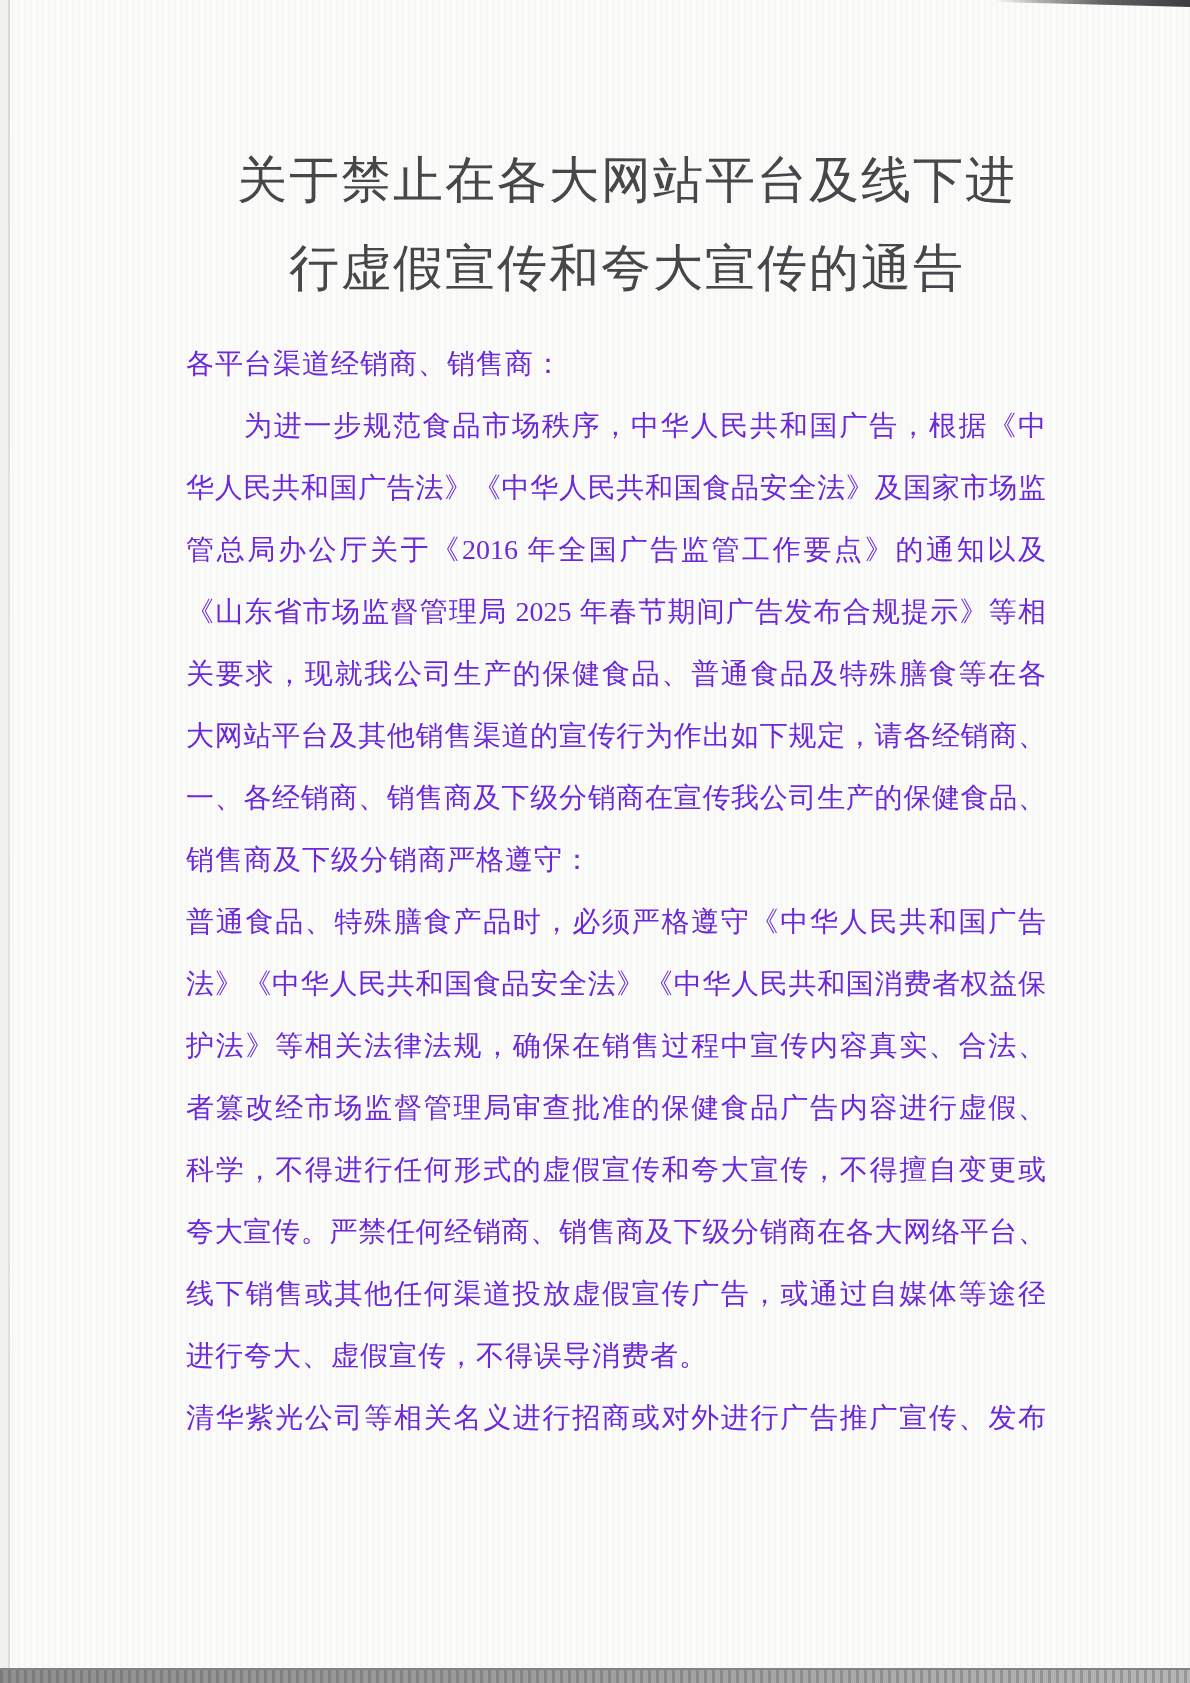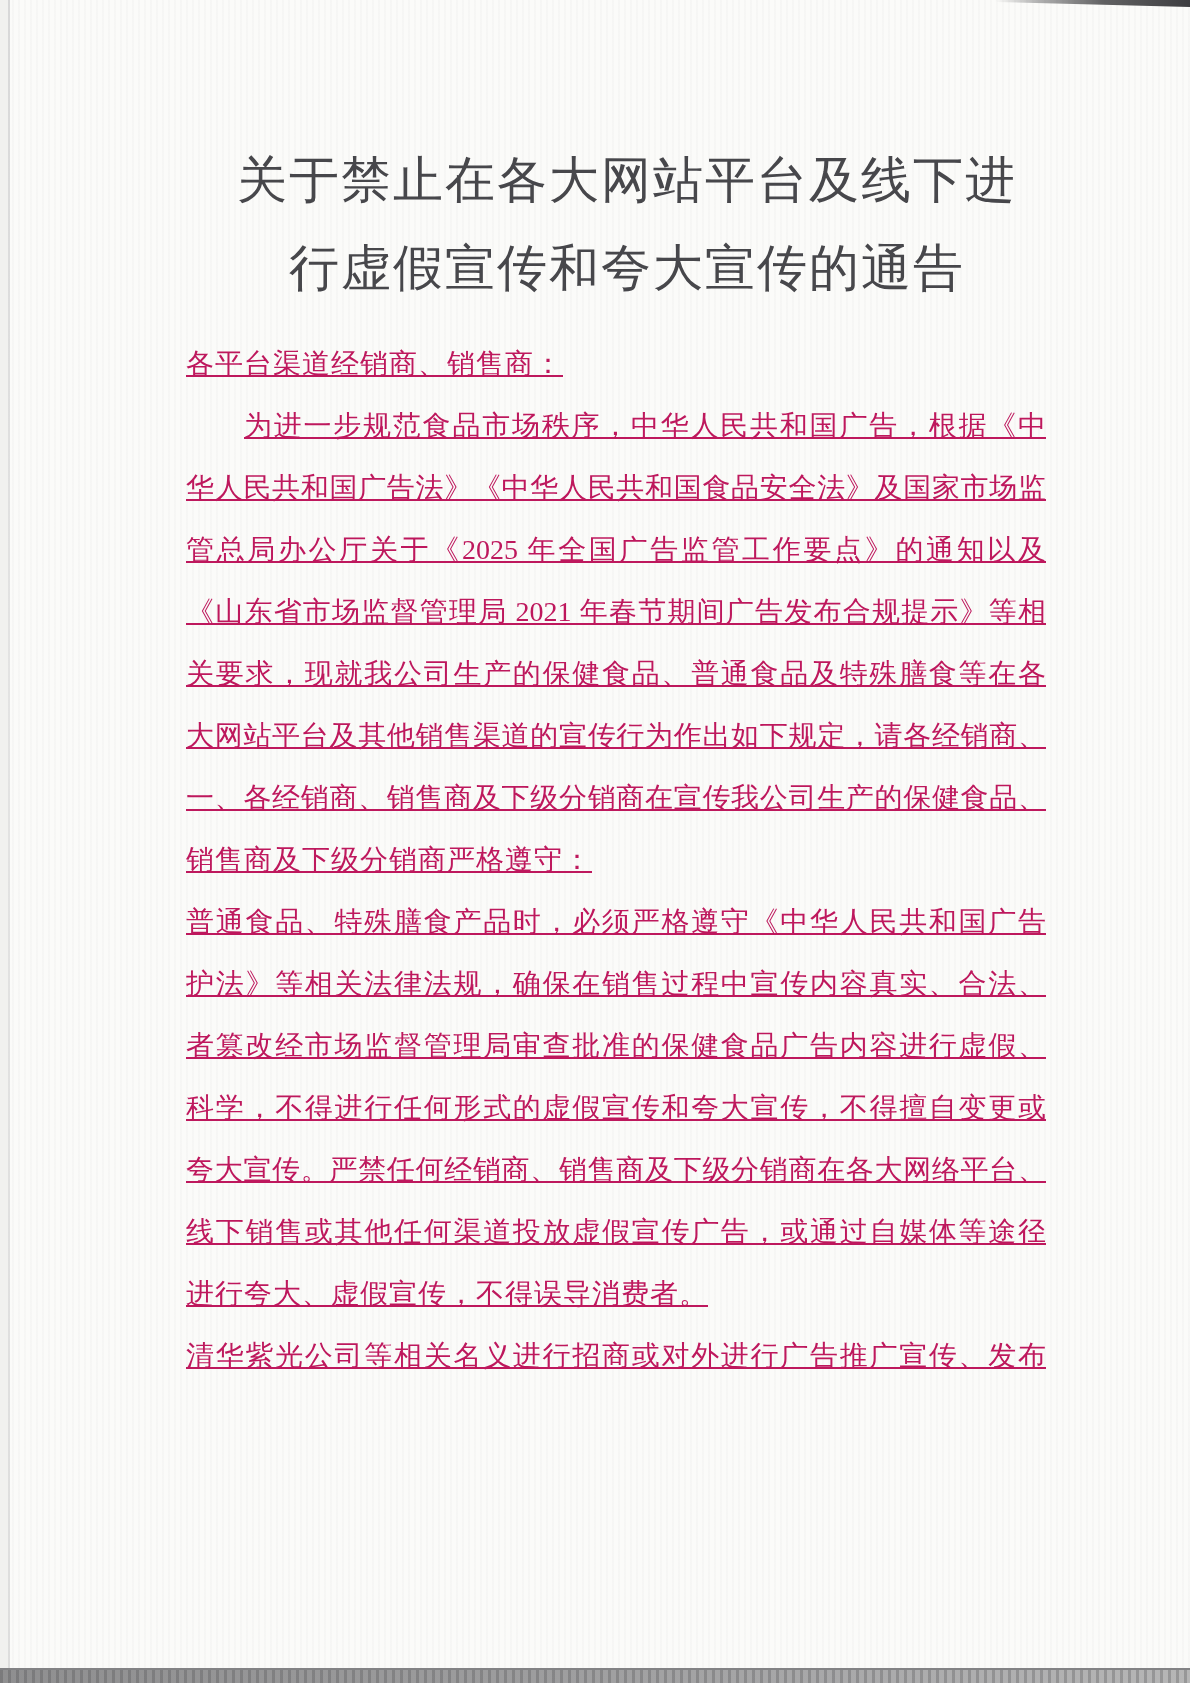--- a/index.html
+++ b/index.html
@@ -71,22 +71,21 @@
     padding-left: 32px;
   }
   .title .title-line { display: block; }
 
   .body-text {
     position: absolute;
     top: 333px;
     left: 186px;
     width: 860px;
     font-size: 28px;
-    color: #be185d;
-    text-decoration: underline;
+    color: #6d28d9;
   }
   .line {
     height: 62px;
     line-height: 62px;
     letter-spacing: 1px;
     white-space: nowrap;
   }
   .line.j {
     white-space: normal;
     text-align: justify;
@@ -105,27 +104,28 @@
 
 <h1 class="title">
   <span class="title-line">关于禁止在各大网站平台及线下进</span>
   <span class="title-line">行虚假宣传和夸大宣传的通告</span>
 </h1>
 
 <div class="body-text" id="body-lines">
     <div class="line">各平台渠道经销商、销售商：</div>
     <div class="line j ind">为进一步规范食品市场秩序，中华人民共和国广告，根据《中</div>
     <div class="line j">华人民共和国广告法》《中华人民共和国食品安全法》及国家市场监</div>
-    <div class="line j">管总局办公厅关于《2025 年全国广告监管工作要点》的通知以及</div>
-    <div class="line j">《山东省市场监督管理局 2021 年春节期间广告发布合规提示》等相</div>
+    <div class="line j">管总局办公厅关于《2016 年全国广告监管工作要点》的通知以及</div>
+    <div class="line j">《山东省市场监督管理局 2025 年春节期间广告发布合规提示》等相</div>
     <div class="line j">关要求，现就我公司生产的保健食品、普通食品及特殊膳食等在各</div>
     <div class="line j">大网站平台及其他销售渠道的宣传行为作出如下规定，请各经销商、</div>
     <div class="line j">一、各经销商、销售商及下级分销商在宣传我公司生产的保健食品、</div>
     <div class="line">销售商及下级分销商严格遵守：</div>
     <div class="line j">普通食品、特殊膳食产品时，必须严格遵守《中华人民共和国广告</div>
+    <div class="line j">法》《中华人民共和国食品安全法》《中华人民共和国消费者权益保</div>
     <div class="line j">护法》等相关法律法规，确保在销售过程中宣传内容真实、合法、</div>
     <div class="line j">者篡改经市场监督管理局审查批准的保健食品广告内容进行虚假、</div>
     <div class="line j">科学，不得进行任何形式的虚假宣传和夸大宣传，不得擅自变更或</div>
     <div class="line j">夸大宣传。严禁任何经销商、销售商及下级分销商在各大网络平台、</div>
     <div class="line j">线下销售或其他任何渠道投放虚假宣传广告，或通过自媒体等途径</div>
     <div class="line">进行夸大、虚假宣传，不得误导消费者。</div>
     <div class="line j">清华紫光公司等相关名义进行招商或对外进行广告推广宣传、发布</div>
   </div>
 
 <div class="scan-bottom-band"></div>

